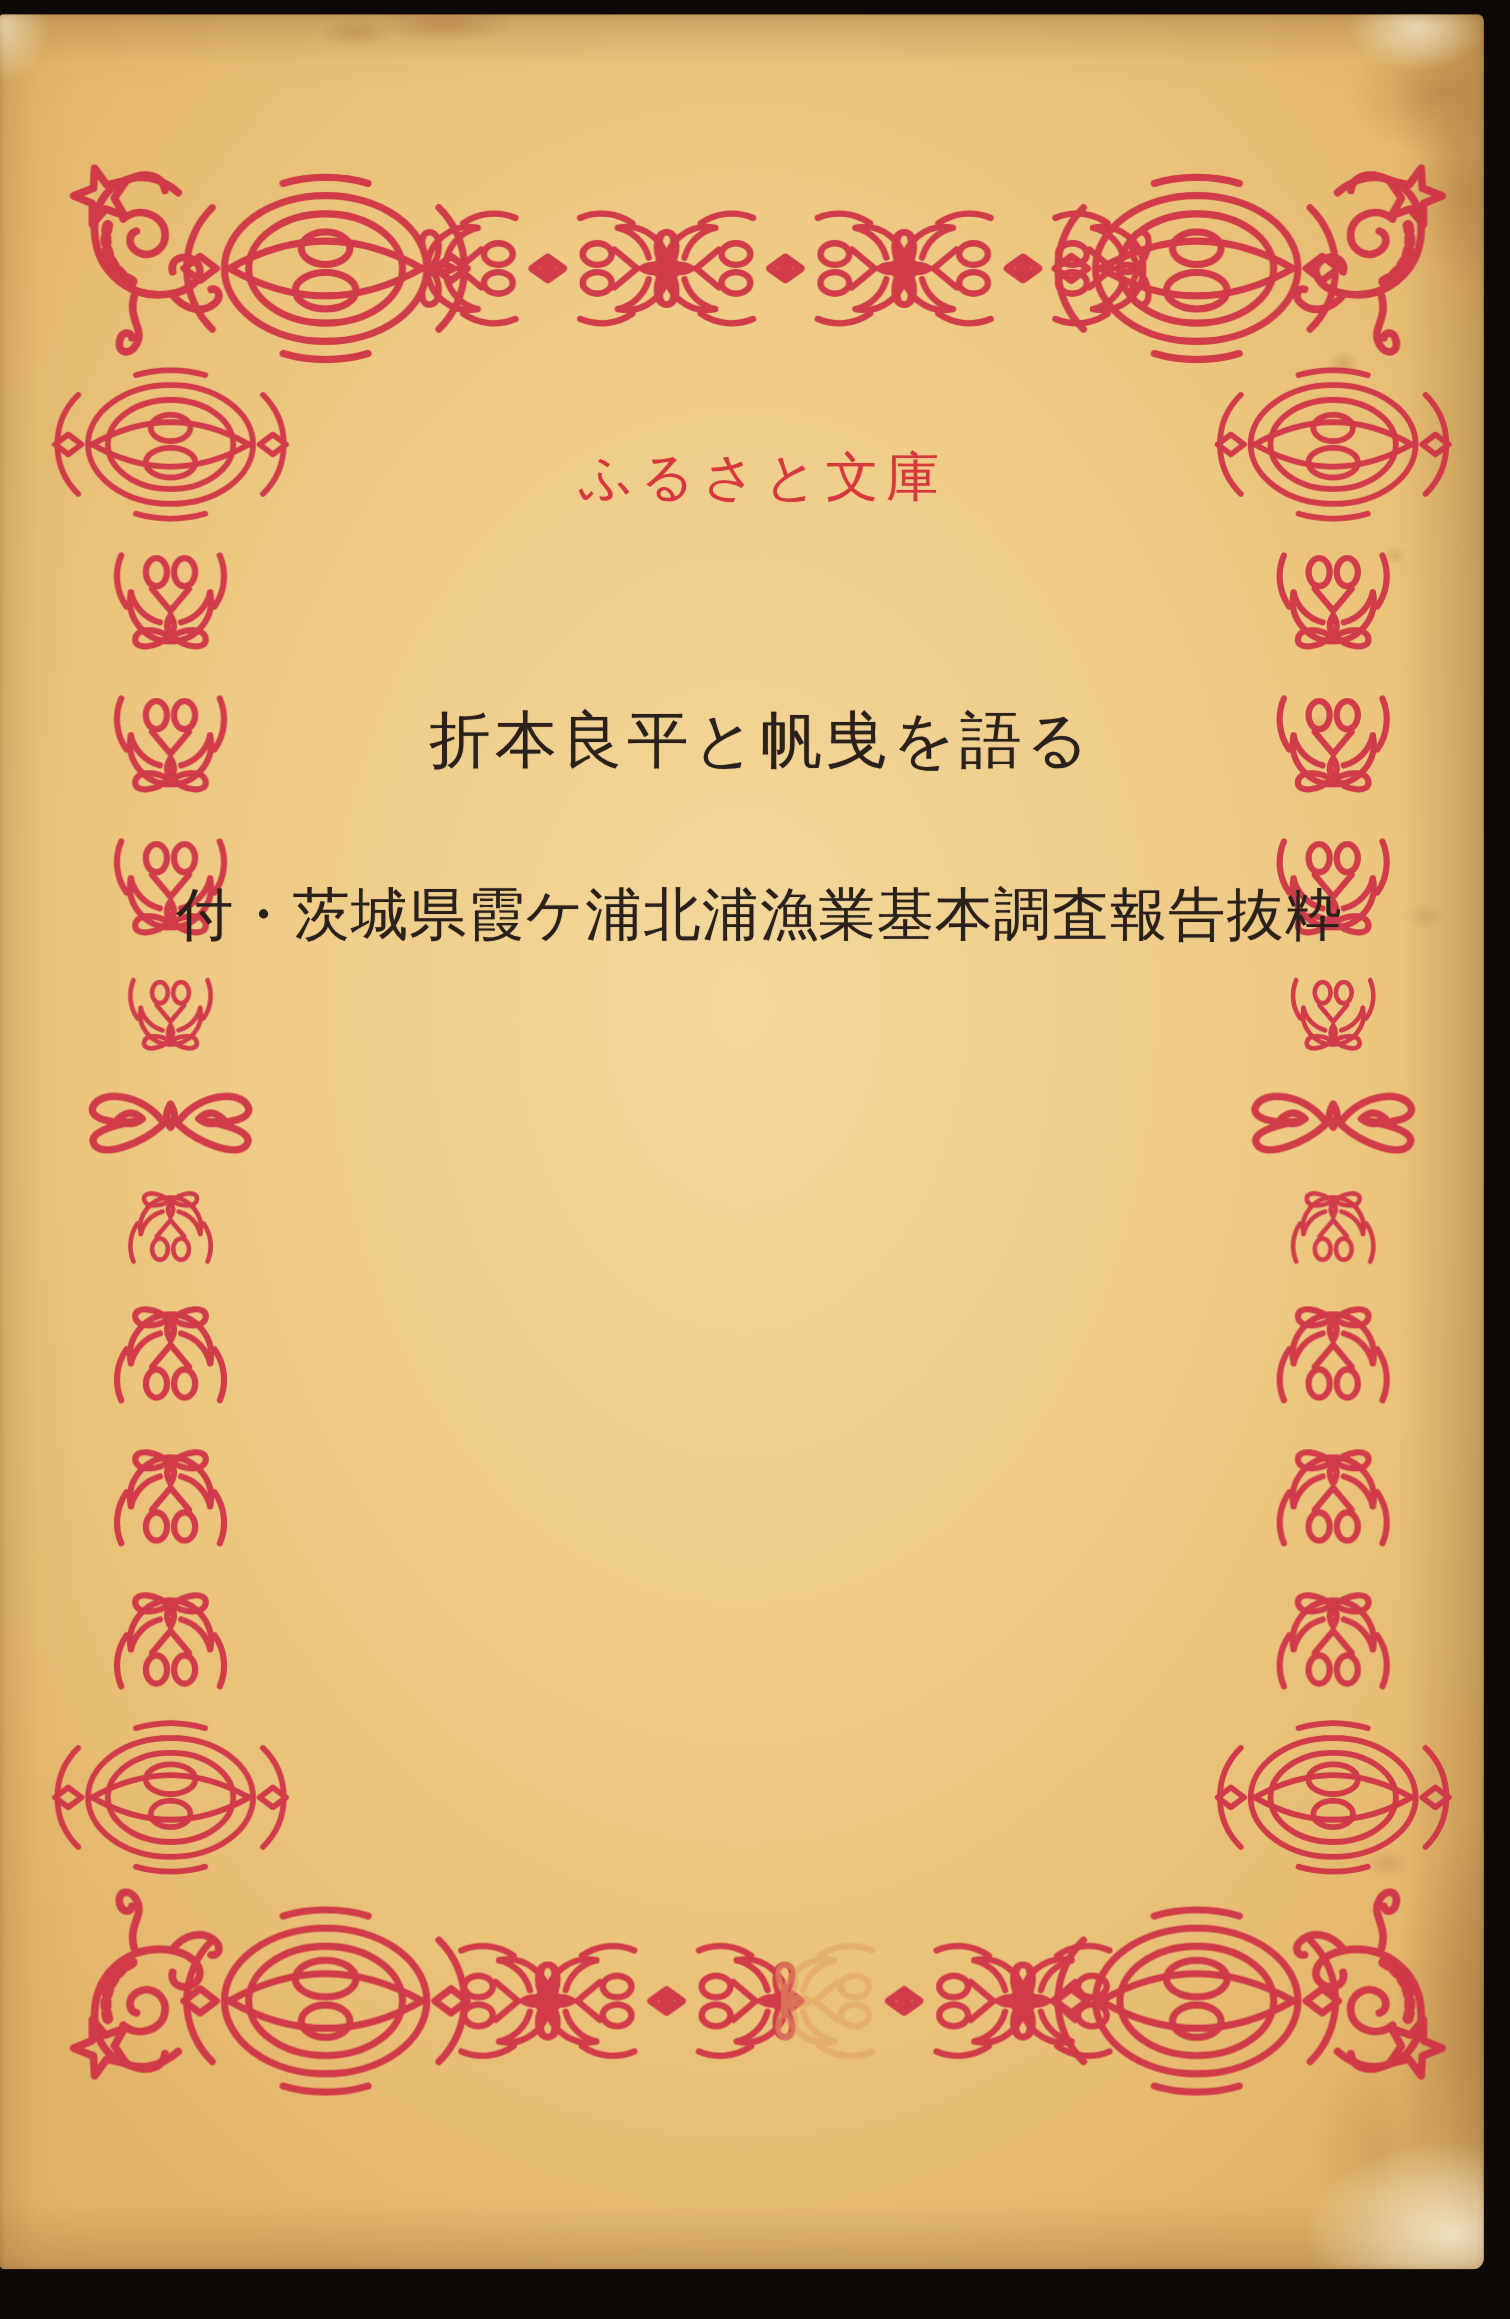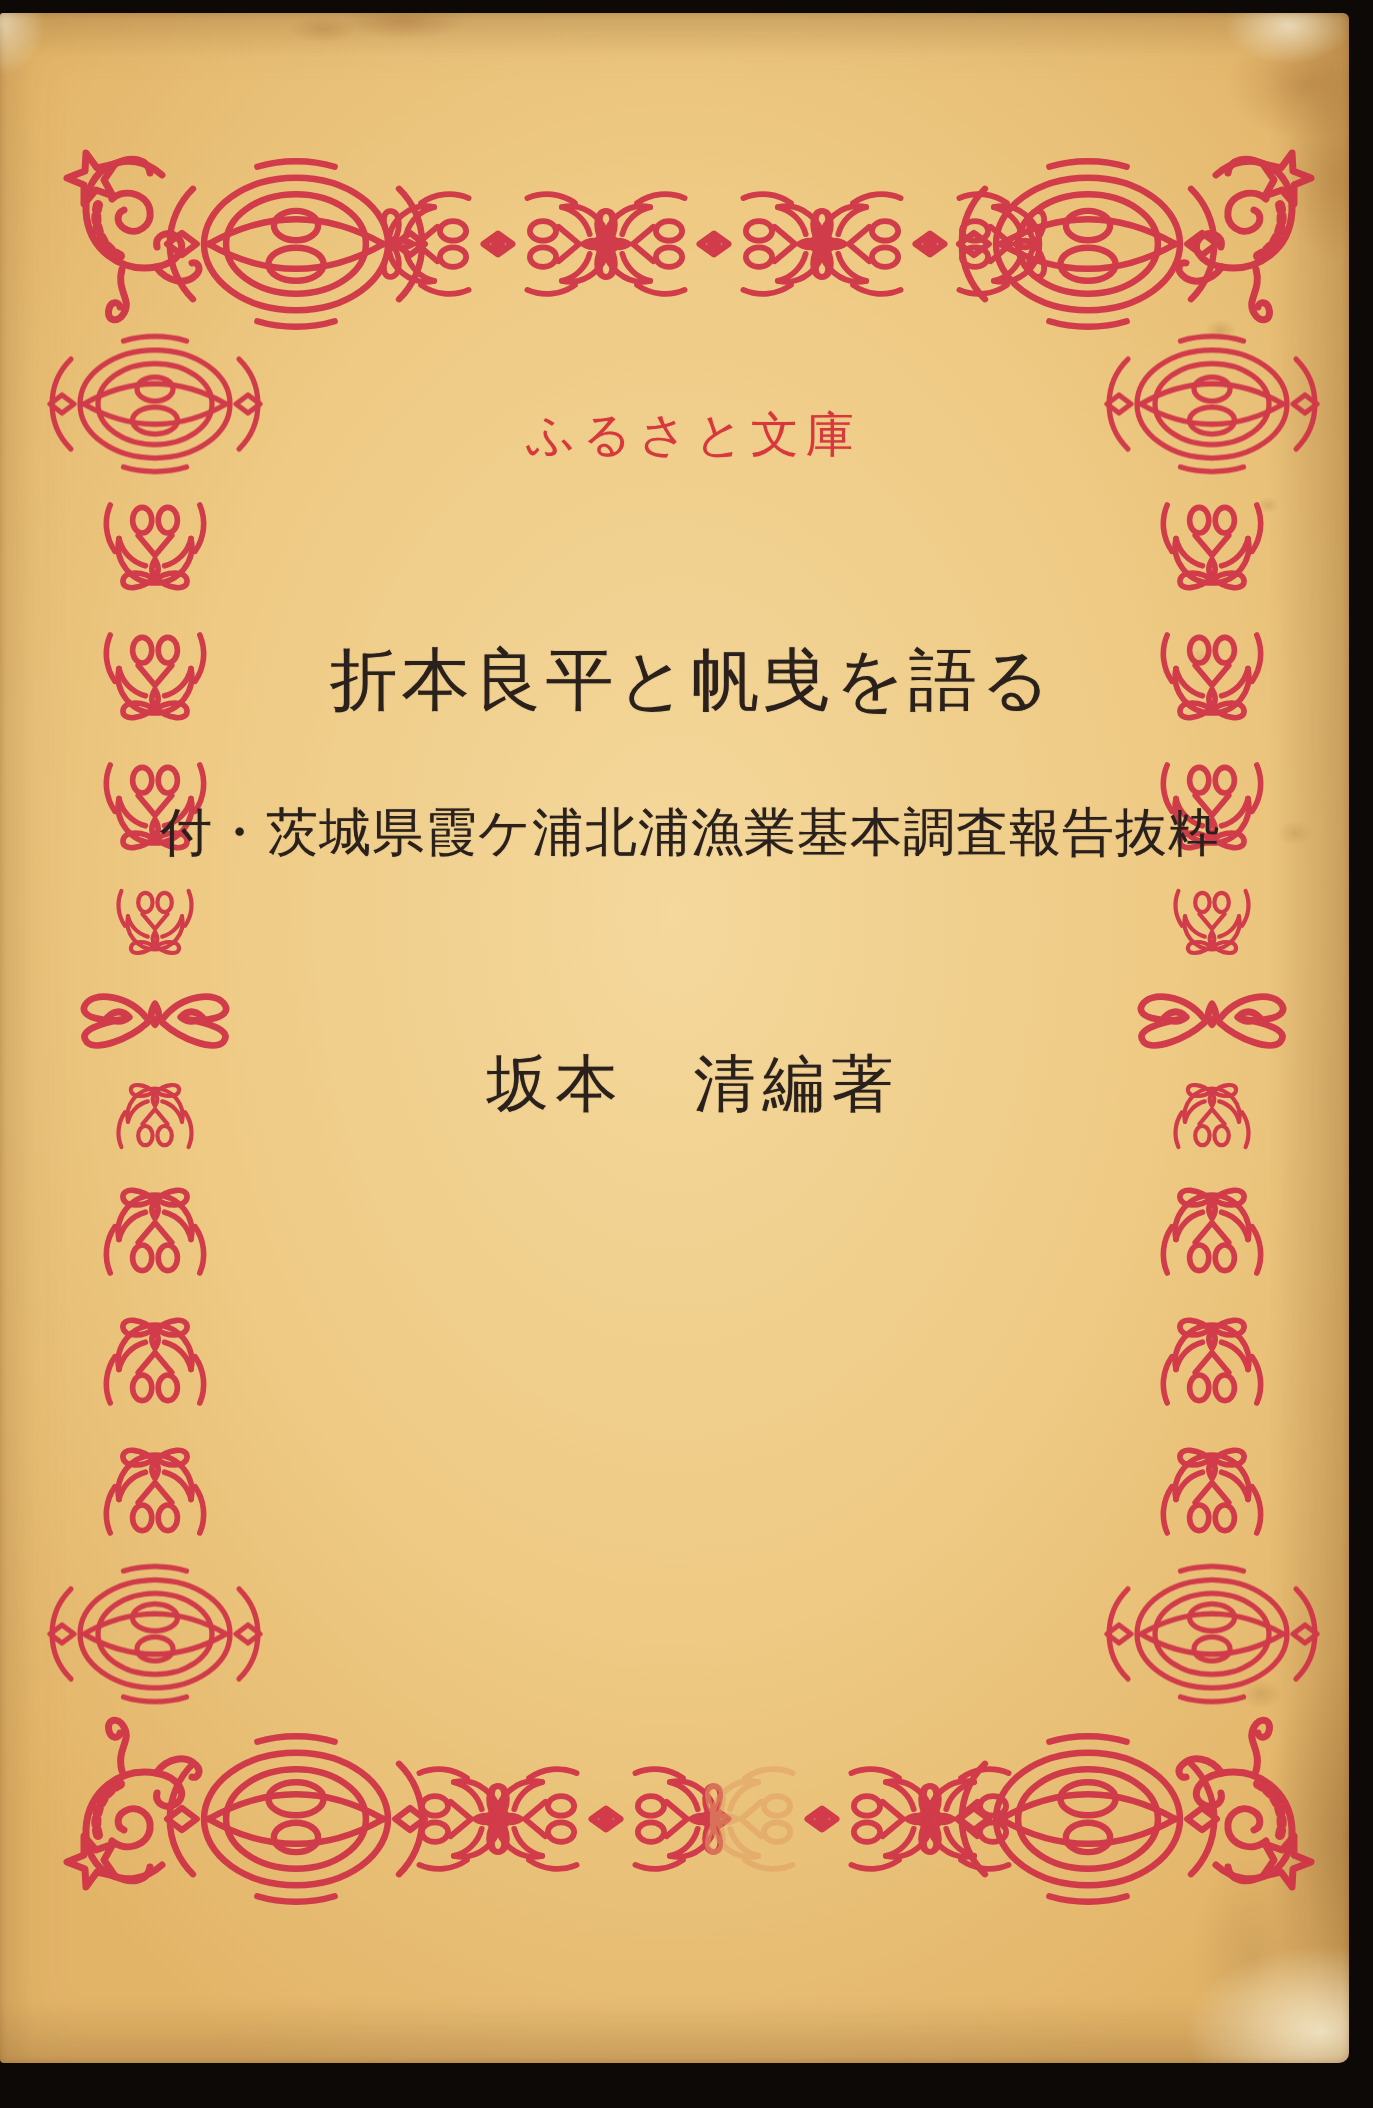--- a/index.html
+++ b/index.html
@@ -55,21 +55,21 @@
   .content{
     position:absolute;left:75px;right:44px;top:0;bottom:0;
     text-align:center;pointer-events:none;
   }
   .line{position:absolute;left:0;right:0;white-space:nowrap;line-height:1;}
   .series{
     top:398px;font-size:48px;letter-spacing:7px;text-indent:7px;
     color:var(--text-red);text-shadow:0 0 1px rgba(214,56,60,.45);
   }
   .title{
-    top:633px;font-size:68px;letter-spacing:4px;text-indent:4px;font-weight:500;
+    top:633px;font-size:56px;letter-spacing:4px;text-indent:4px;font-weight:500;
     color:var(--text-black);text-shadow:0 0 1px rgba(43,33,28,.5);
   }
   .subtitle{
     top:794px;font-size:52px;letter-spacing:1px;text-indent:1px;
     color:var(--text-black);text-shadow:0 0 1px rgba(43,33,28,.45);
   }
   .author{
     top:1040px;font-size:62px;letter-spacing:7px;text-indent:7px;font-weight:500;
     color:var(--text-black);text-shadow:0 0 1px rgba(43,33,28,.5);
   }
@@ -193,17 +193,16 @@
         <use href="#owl" transform="translate(1212,1366) scale(-0.8,-0.8)"></use>
         <use href="#owl" transform="translate(1212,1496) scale(-0.8,-0.8)"></use>
         <use href="#bigE" transform="translate(1212,1621) scale(-0.75,-0.75)"></use>
       </g>
     </svg>
 
     <div class="content">
       <div class="line series">ふるさと文庫</div>
       <div class="line title">折本良平と帆曵を語る</div>
       <div class="line subtitle">付・茨城県霞ケ浦北浦漁業基本調査報告抜粋</div>
-      <div class="line author">坂本　清編著</div>
     </div>
 
   </div>
 </div>
 
 </body></html>

